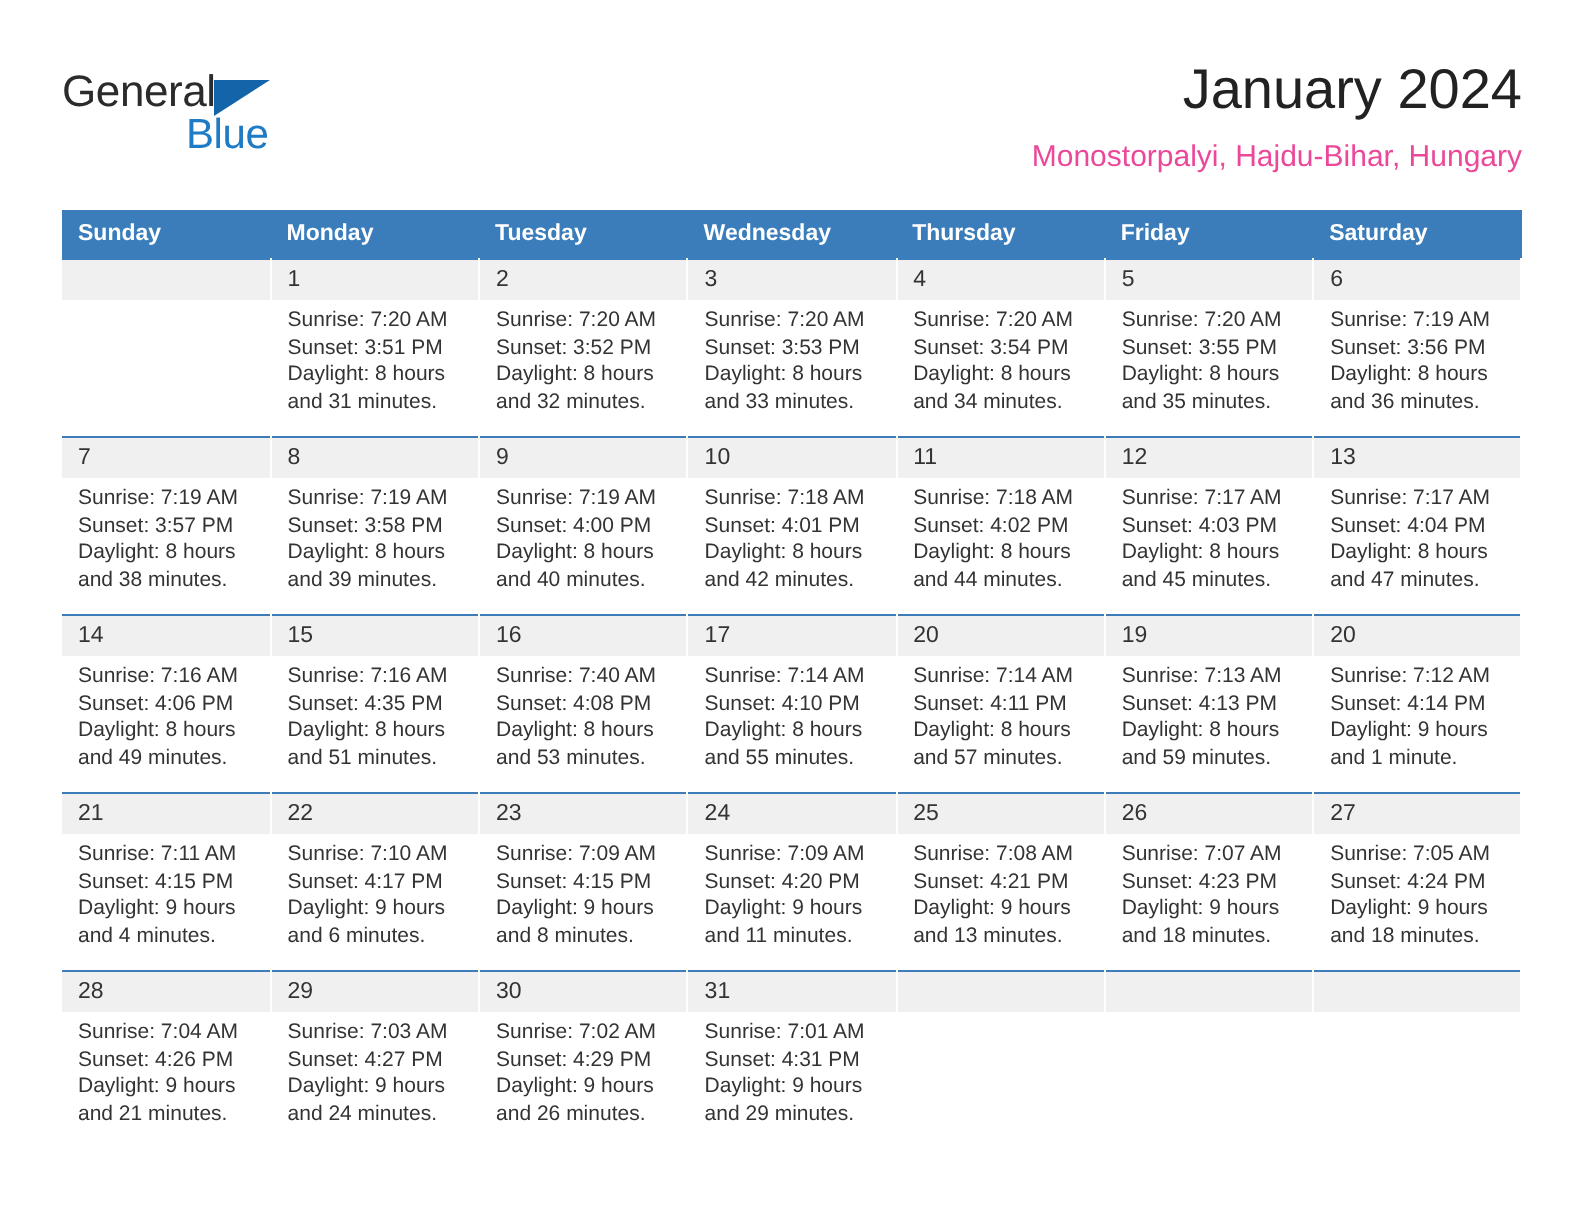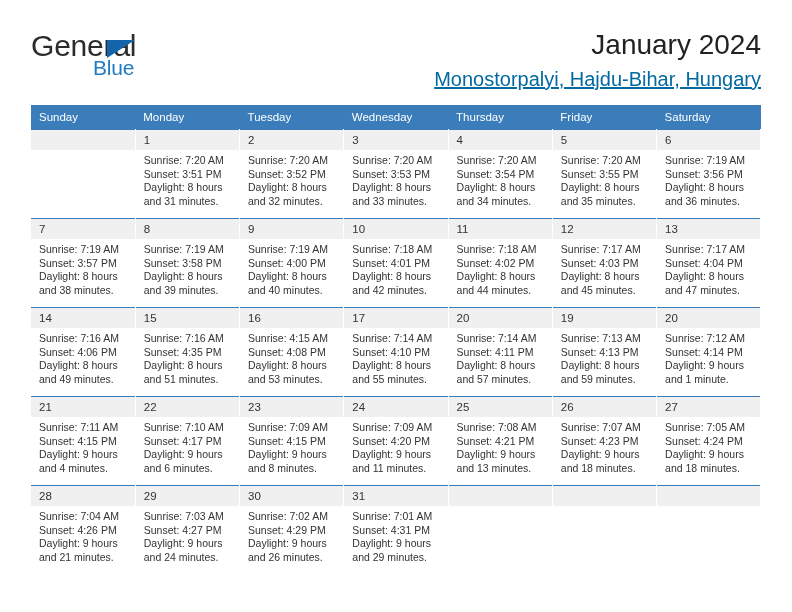--- a/index.html
+++ b/index.html
@@ -33,21 +33,21 @@
     position: absolute;
     left: 0;
     top: 4px;
     width: 180px;
     height: 56px;
   }
   .brand-general {
     position: absolute;
     left: 0;
     top: 0;
-    font-size: 30px;
+    font-size: 22px;
     line-height: 28px;
     color: #2b2b2b;
     letter-spacing: -0.2px;
   }
   .brand-tri {
     position: absolute;
     left: 76px;
     top: 8px;
     width: 0;
     height: 0;
@@ -72,44 +72,43 @@
   }
   .cal-title {
     font-size: 28px;
     line-height: 34px;
     color: #222222;
     font-weight: normal;
     margin: 0;
     white-space: nowrap;
   }
   .cal-subtitle {
-    font-size: 20px;
+    font-size: 15px;
     line-height: 22px;
-    color: #0369a1;
+    color: #ec4899;
     margin: 6px 0 0 0;
     white-space: nowrap;
-    text-decoration: underline;
   }
 
   
   .calendar {
     position: absolute;
     left: 31px;
     top: 105px;
     width: 730px;
     border-collapse: collapse;
     table-layout: fixed;
   }
   .calendar col { width: 104.28px; }
 
   thead th {
     background: #3a7dba;
     color: #ffffff;
     font-size: 11.5px;
-    font-weight: normal;
+    font-weight: bold;
     text-align: left;
     padding: 5px 0 5px 8px;
     height: 14px;
     border: none;
   }
 
   tbody td {
     vertical-align: top;
     padding: 0;
     border-top: 1px solid #3a7dba;
@@ -322,21 +321,21 @@
             <div class="dayinfo">
               <div>Sunrise: 7:16 AM</div>
               <div>Sunset: 4:35 PM</div>
               <div>Daylight: 8 hours</div>
               <div>and 51 minutes.</div>
             </div>
           </td>
           <td>
             <div class="daynum">16</div>
             <div class="dayinfo">
-              <div>Sunrise: 4:15 AM</div>
+              <div>Sunrise: 7:40 AM</div>
               <div>Sunset: 4:08 PM</div>
               <div>Daylight: 8 hours</div>
               <div>and 53 minutes.</div>
             </div>
           </td>
           <td>
             <div class="daynum">17</div>
             <div class="dayinfo">
               <div>Sunrise: 7:14 AM</div>
               <div>Sunset: 4:10 PM</div>

